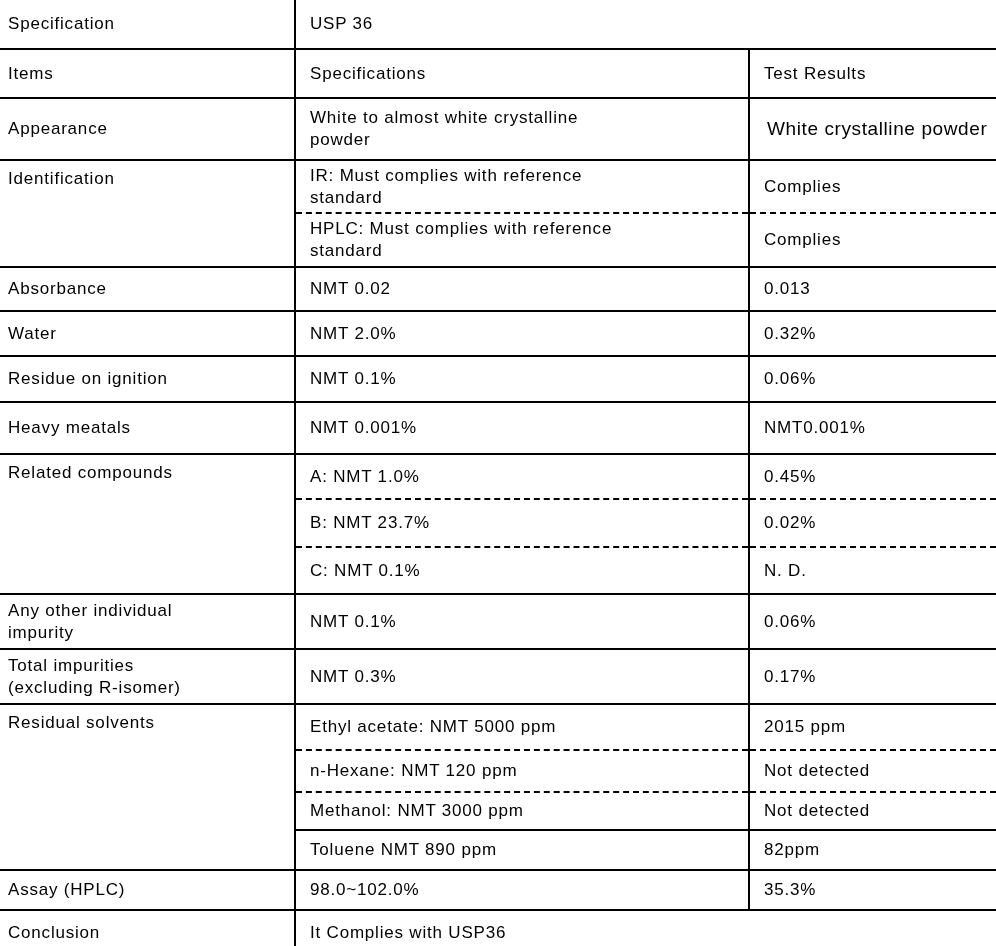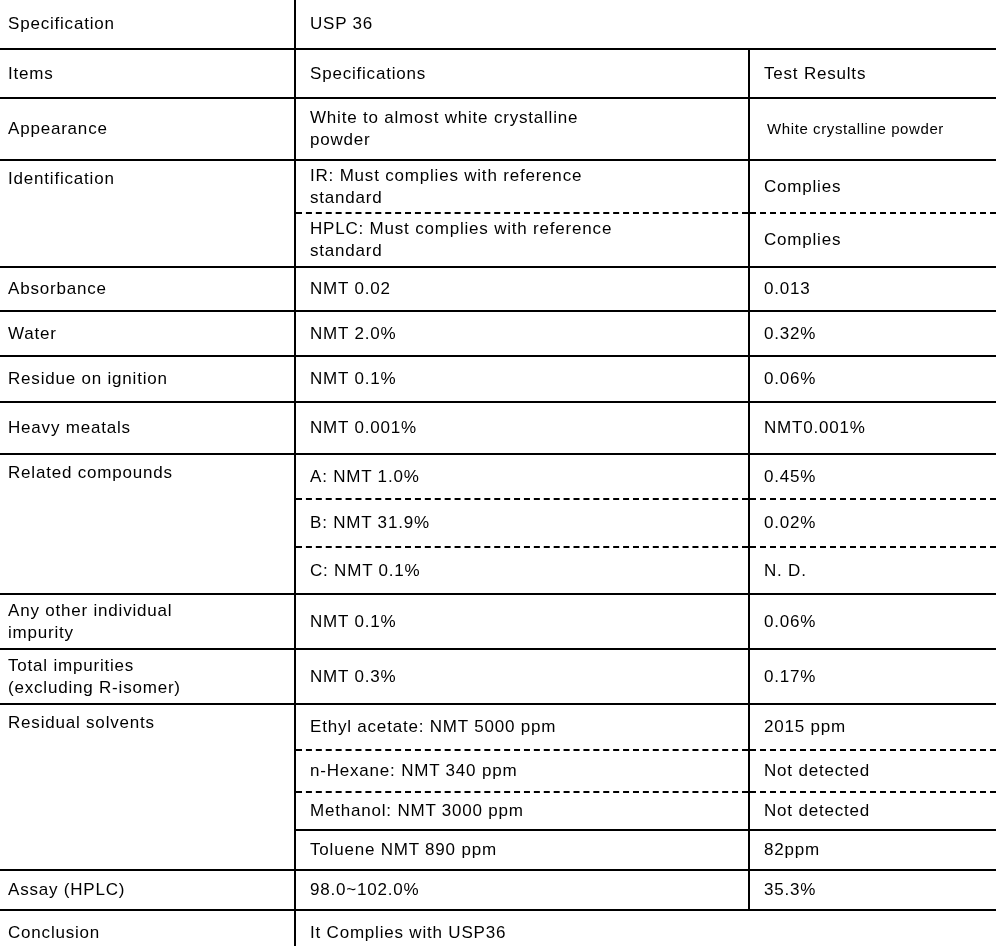--- a/index.html
+++ b/index.html
@@ -46,21 +46,21 @@
   td.result { padding-left: 14px; }
 
   td.merged-item {
     vertical-align: top;
     padding-top: 7px;
   }
   .w330 { display: inline-block; max-width: 330px; }
   .w200 { display: inline-block; max-width: 200px; }
 
   td.result-small {
-    font-size: 15px;
+    font-size: 19px;
     letter-spacing: 0.6px;
     padding-left: 17px;
   }
 </style>
 </head>
 <body>
 
 <div class="page">
   <table class="coa">
     <colgroup>
@@ -122,21 +122,21 @@
       <td class="result bt">NMT0.001%</td>
     </tr>
 
     <tr style="height:45px;">
       <td class="item vr bt merged-item" rowspan="3">Related compounds</td>
       <td class="spec vr bt">A: NMT 1.0%</td>
       <td class="result bt">0.45%</td>
     </tr>
 
     <tr style="height:48px;">
-      <td class="spec vr btd">B: NMT 31.9%</td>
+      <td class="spec vr btd">B: NMT 23.7%</td>
       <td class="result btd">0.02%</td>
     </tr>
 
     <tr style="height:47px;">
       <td class="spec vr btd">C: NMT 0.1%</td>
       <td class="result btd">N. D.</td>
     </tr>
 
     <tr style="height:55px;">
       <td class="item vr bt"><span class="w200">Any other individual impurity</span></td>
@@ -150,21 +150,21 @@
       <td class="result bt">0.17%</td>
     </tr>
 
     <tr style="height:46px;">
       <td class="item vr bt merged-item" rowspan="4">Residual solvents</td>
       <td class="spec vr bt">Ethyl acetate: NMT 5000 ppm</td>
       <td class="result bt">2015 ppm</td>
     </tr>
 
     <tr style="height:42px;">
-      <td class="spec vr btd">n-Hexane: NMT 340 ppm</td>
+      <td class="spec vr btd">n-Hexane: NMT 120 ppm</td>
       <td class="result btd">Not detected</td>
     </tr>
 
     <tr style="height:38px;">
       <td class="spec vr btd">Methanol: NMT 3000 ppm</td>
       <td class="result btd">Not detected</td>
     </tr>
 
     <tr style="height:40px;">
       <td class="spec vr bt">Toluene NMT 890 ppm</td>

